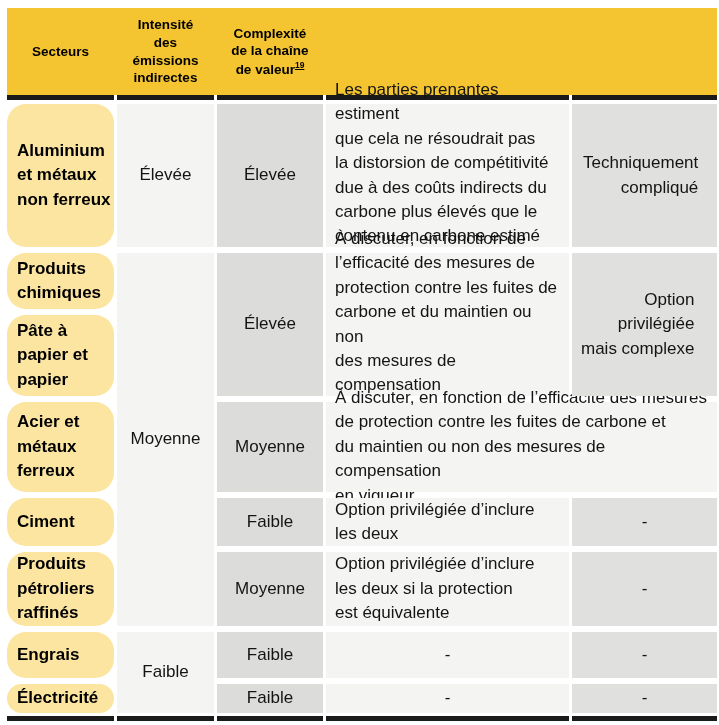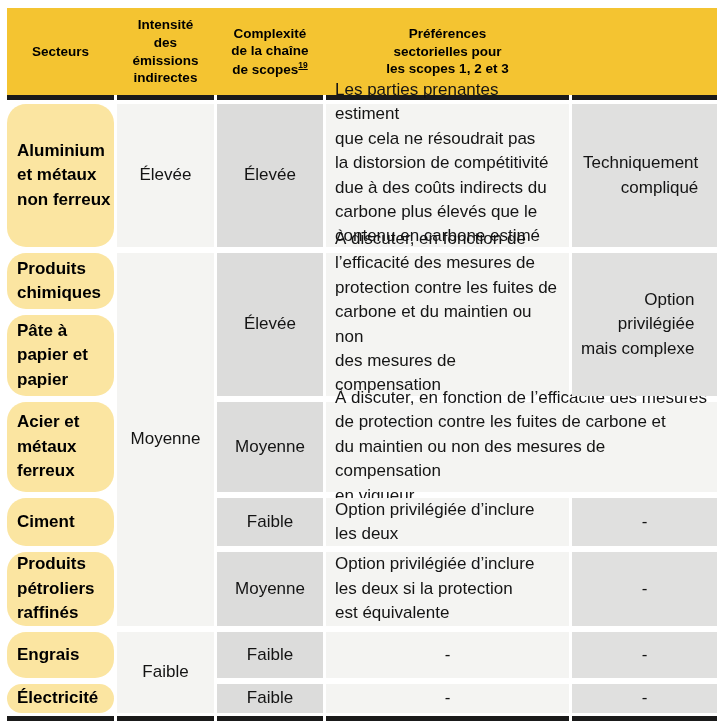--- a/index.html
+++ b/index.html
@@ -29,24 +29,21 @@
 <div class="tbl">
 
   <div class="grid5 header">
     <div class="hcell">Secteurs</div>
     <div class="hcell">Intensité
 des
 émissions
 indirectes</div>
     <div class="hcell"><span>Complexité
 de la chaîne
-de scopes</span><sup>19</sup></div>
-    <div class="hcell">Préférences
-sectorielles pour
-les scopes 1, 2 et 3</div>
+de valeur</span><sup>19</sup></div>
   </div>
 
   <div class="grid5 bar">
     <i></i>
       <i></i>
       <i></i>
       <i></i>
       <i></i>
   </div>
 

